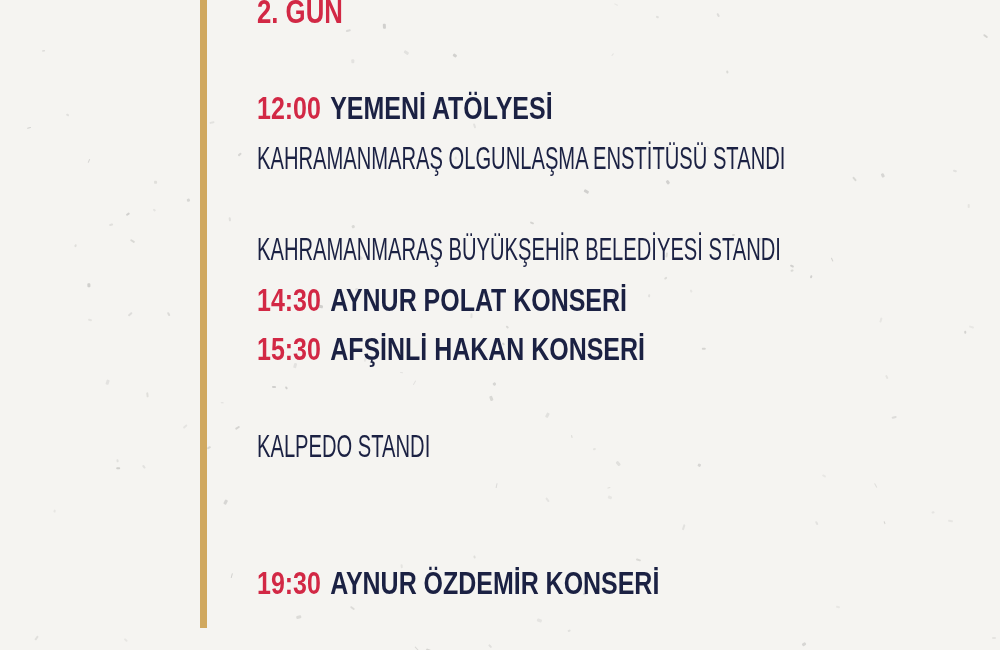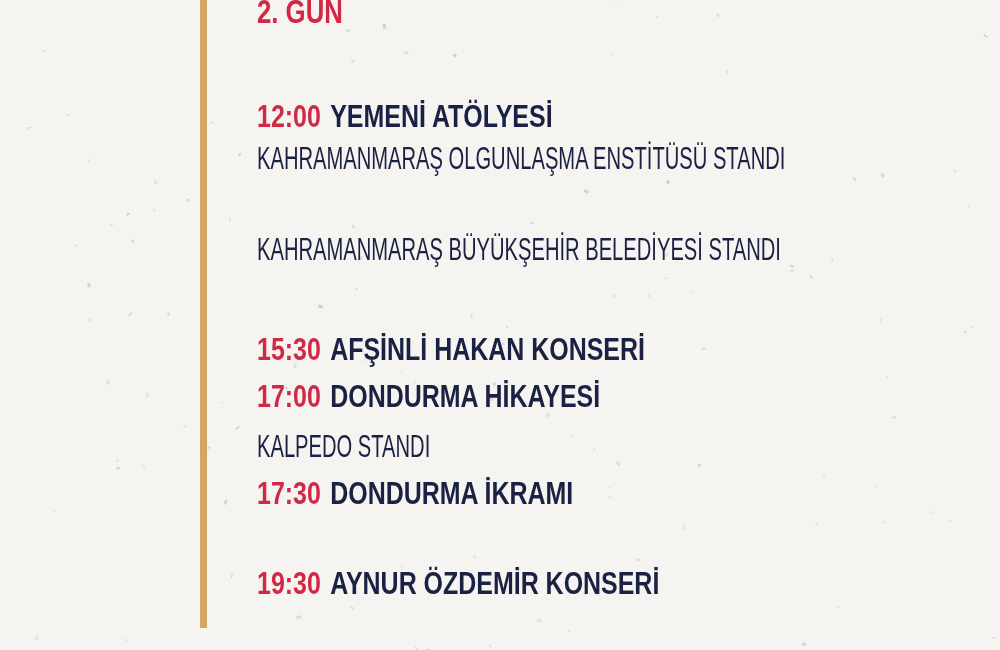--- a/index.html
+++ b/index.html
@@ -233,63 +233,58 @@
       <div class="speckle" style="left: 636.3px; top: 558.8px; width: 5.3px; height: 1.9px; opacity: 0.25; transform: rotate(15deg);"></div>
     </div>
 
   <div class="accent-line"></div>
 
   <div class="day-label">2. GÜN</div>
 
 
   <div class="schedule">
 
-    <div class="row event" style="top:99px">
+    <div class="row event" style="top:91px">
       <span class="cond">
         <span class="time">12:00</span><span class="title">YEMENİ ATÖLYESİ</span>
       </span>
     </div>
 
     <div class="row venue" style="top:141px">
       <span class="cond">
         <span class="venue-label">KAHRAMANMARAŞ OLGUNLAŞMA ENSTİTÜSÜ STANDI</span>
       </span>
     </div>
 
 
     <div class="row venue" style="top:232px">
       <span class="cond">
         <span class="venue-label">KAHRAMANMARAŞ BÜYÜKŞEHİR BELEDİYESİ STANDI</span>
       </span>
     </div>
 
+    <div class="row event" style="top:283px">
+      <span class="cond">
+        <span class="time">14:30</span><span class="title">AYNUR POLAT KONSERİ</span>
+      </span>
+    </div>
 
     <div class="row event" style="top:332px">
       <span class="cond">
         <span class="time">15:30</span><span class="title">AFŞİNLİ HAKAN KONSERİ</span>
       </span>
     </div>
 
-    <div class="row event" style="top:379px">
-      <span class="cond">
-        <span class="time">17:00</span><span class="title">DONDURMA HİKAYESİ</span>
-      </span>
-    </div>
 
     <div class="row venue" style="top:429px">
       <span class="cond">
         <span class="venue-label">KALPEDO STANDI</span>
       </span>
     </div>
 
-    <div class="row event" style="top:476px">
-      <span class="cond">
-        <span class="time">17:30</span><span class="title">DONDURMA İKRAMI</span>
-      </span>
-    </div>
 
 
     <div class="row event" style="top:566px">
       <span class="cond">
         <span class="time">19:30</span><span class="title">AYNUR ÖZDEMİR KONSERİ</span>
       </span>
     </div>
 
   </div>
 </div>

